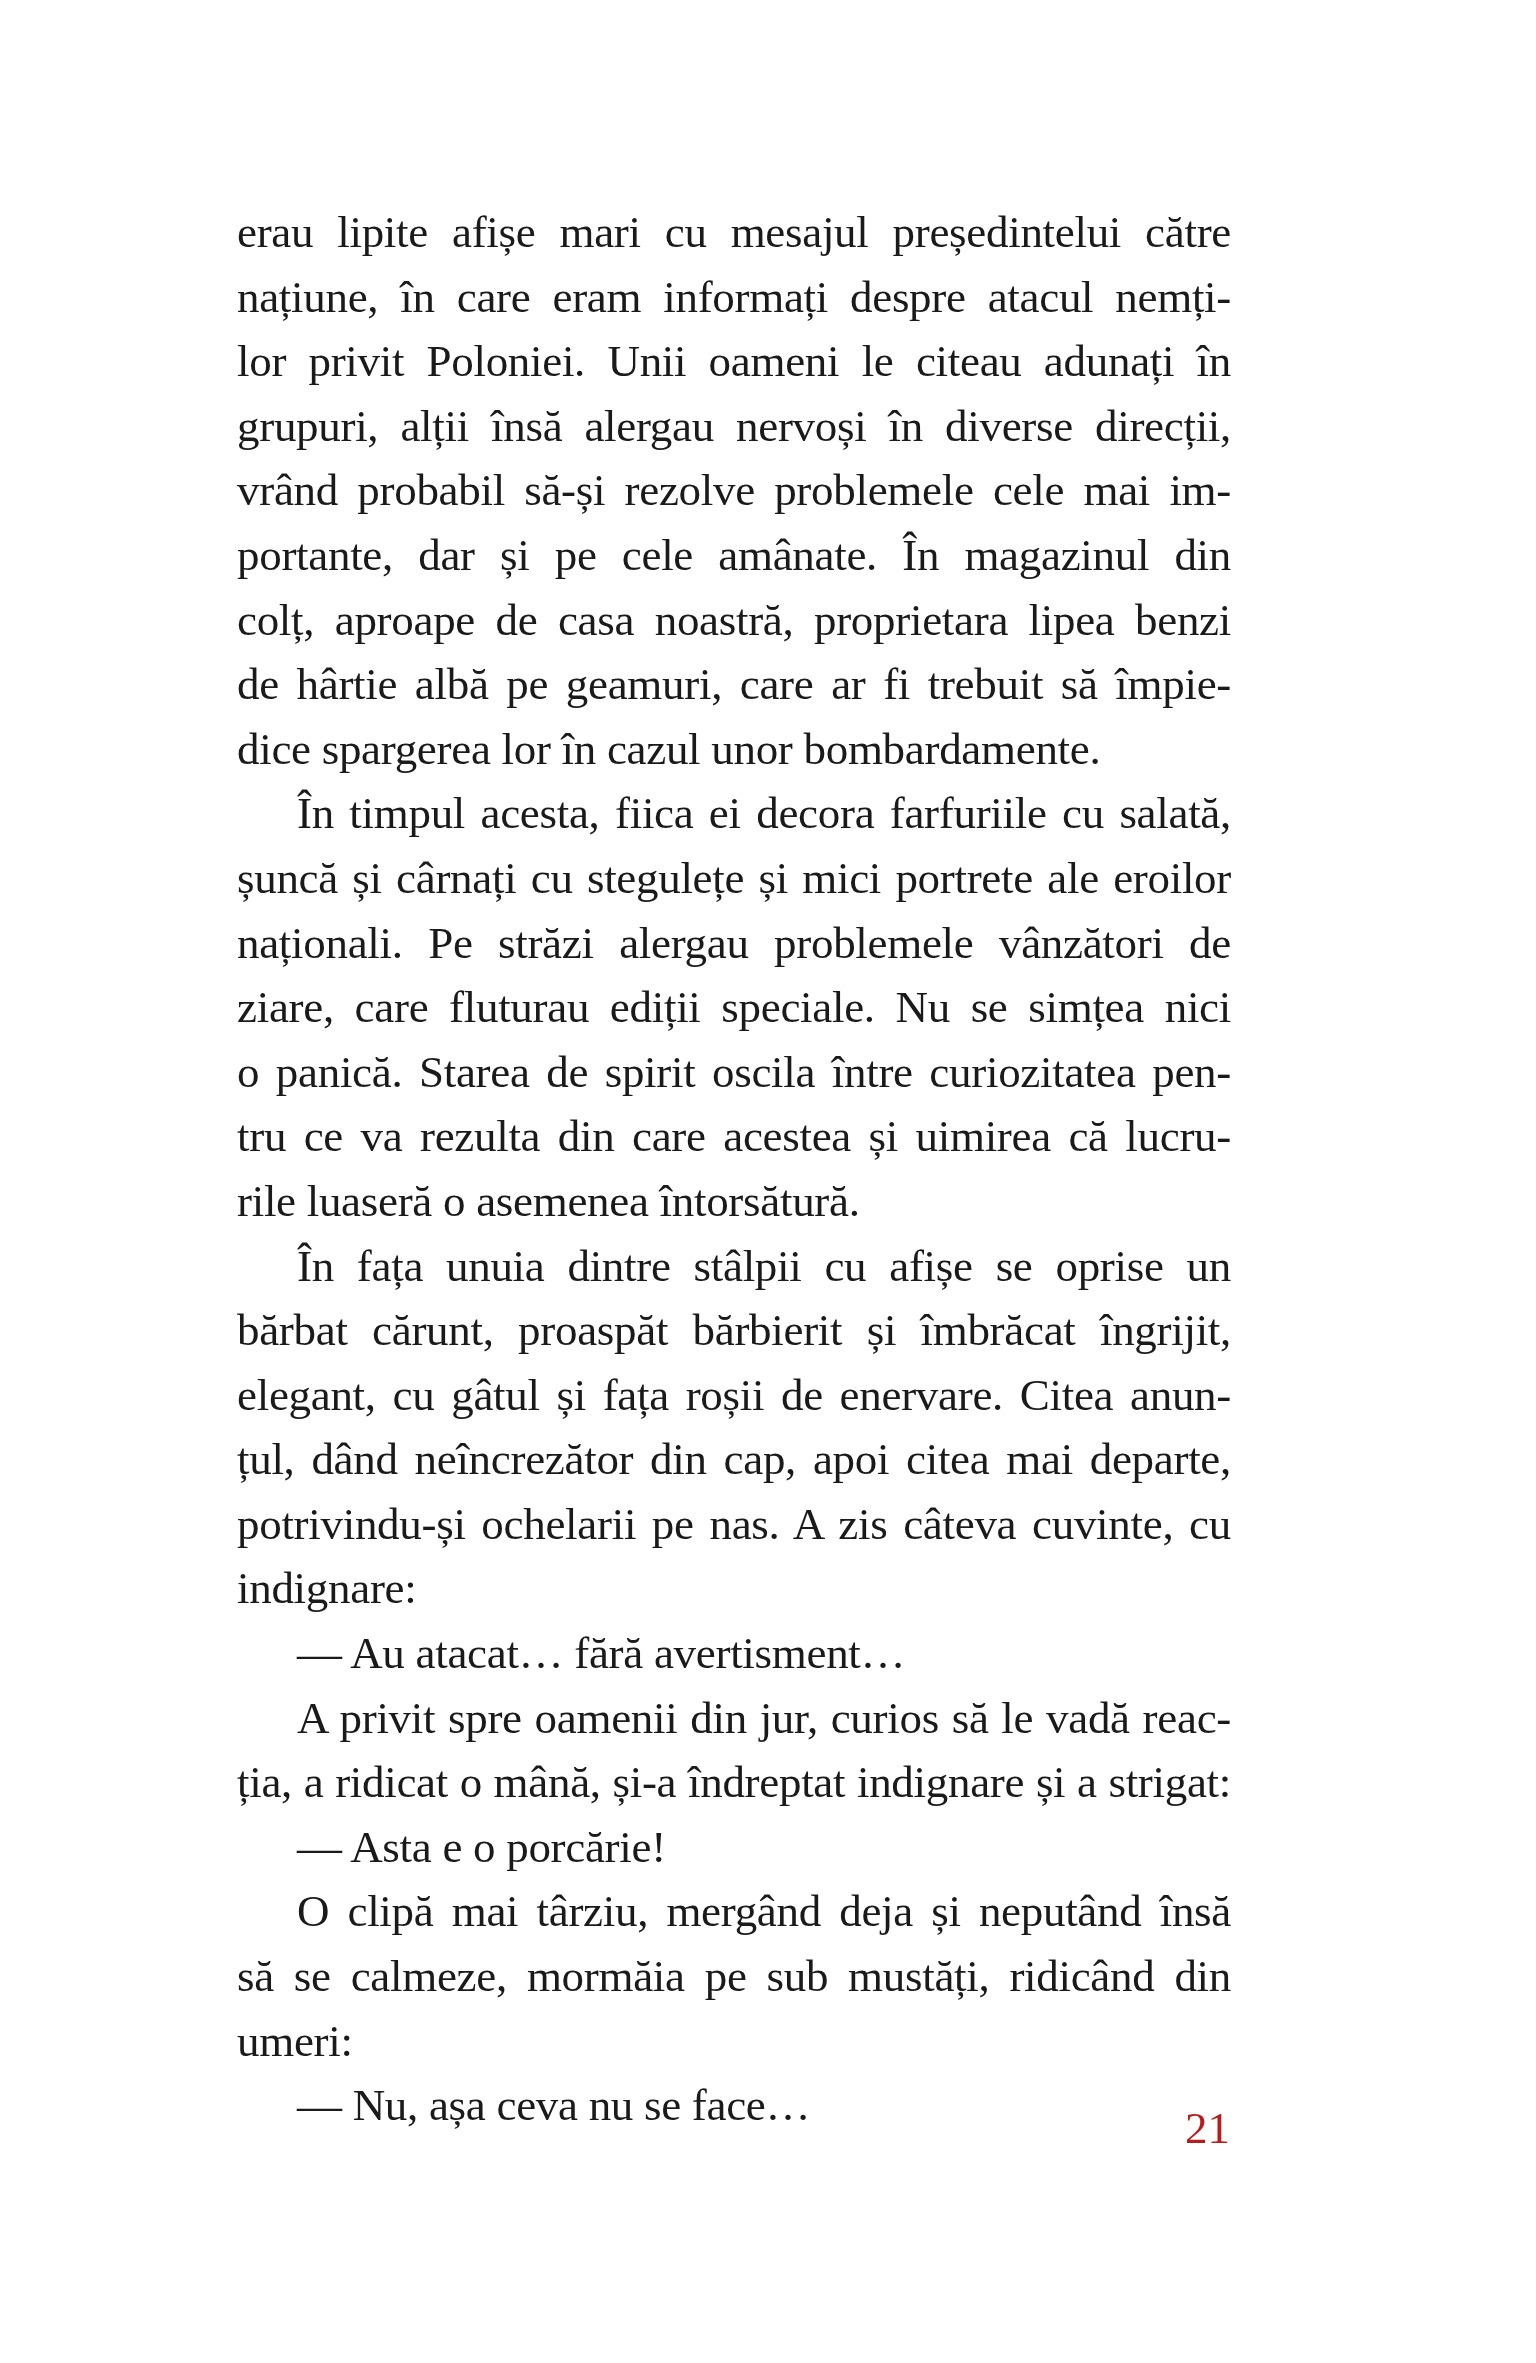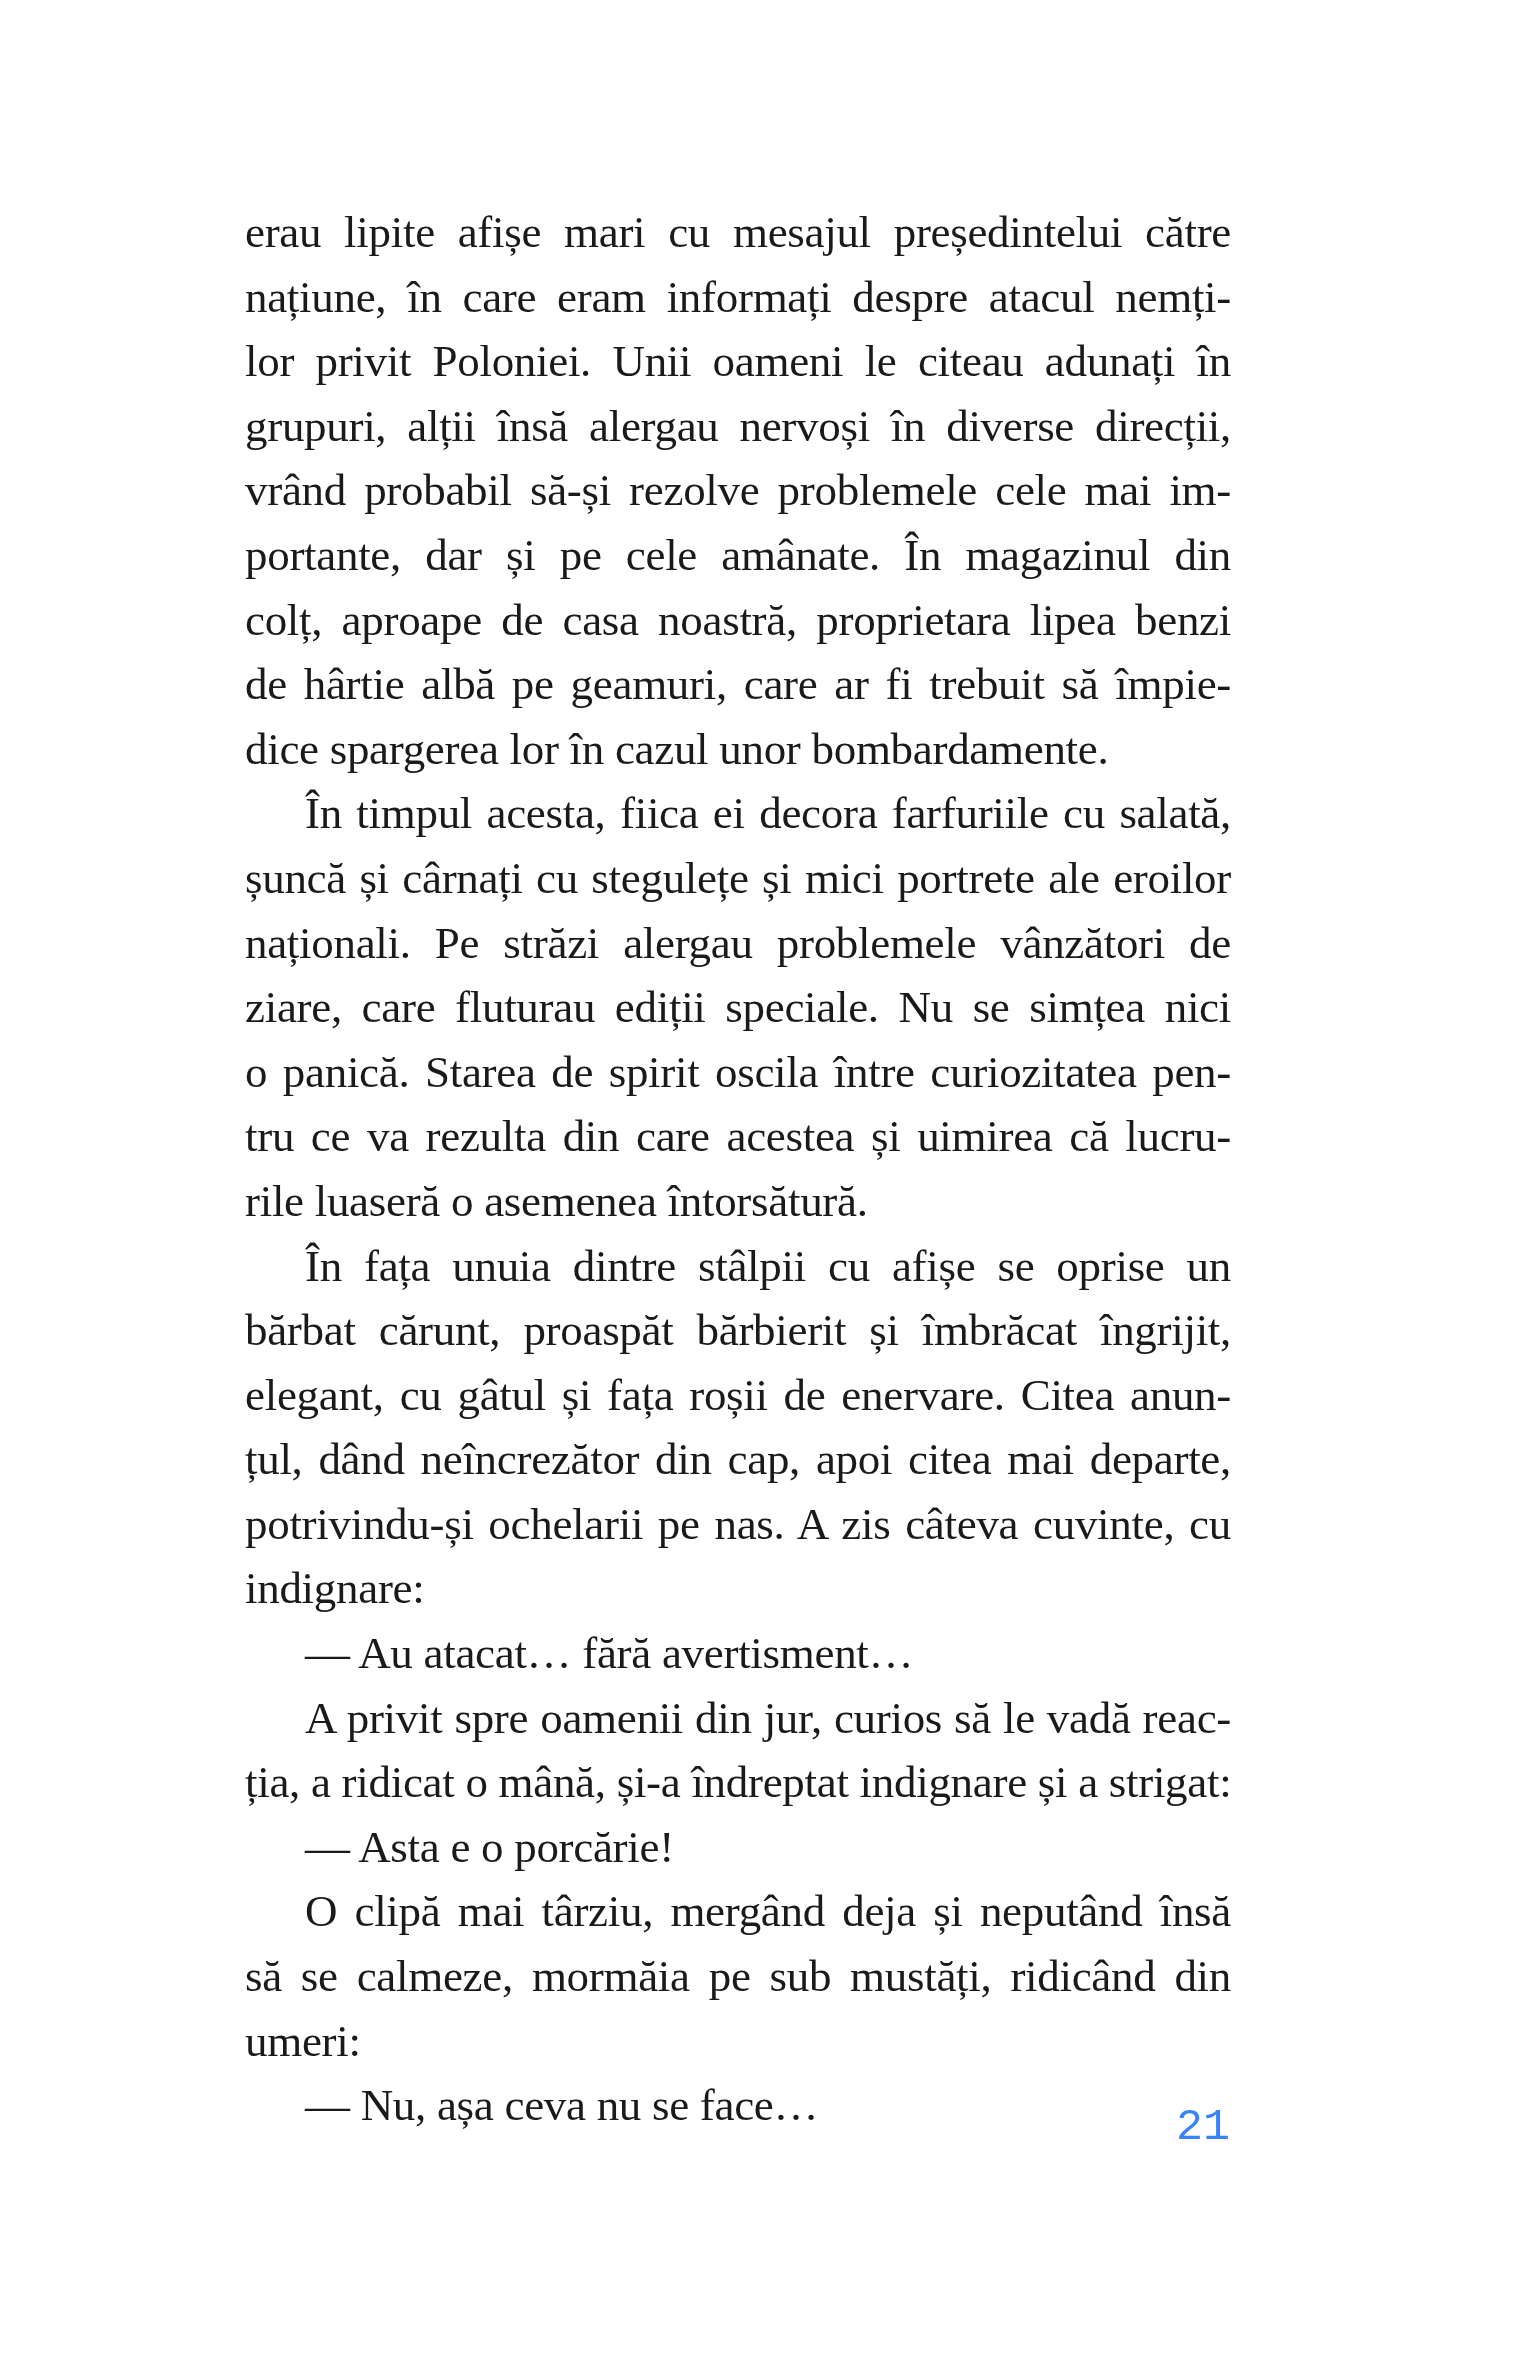--- a/index.html
+++ b/index.html
@@ -23,40 +23,39 @@
     }
     .line {
       display: block;
       height: 64.6px;
       line-height: 64.6px;
       font-size: 45px;
       white-space: nowrap;
       text-align: justify;
       text-align-last: justify;
       letter-spacing: -0.3px;
-      margin-left: 8px;
     }
     .line.last {
       text-align-last: left;
     }
     .line.indent {
       padding-left: 60px;
     }
     .line.dialogue {
       padding-left: 60px;
       text-align-last: left;
     }
     .page-number {
       position: absolute;
       right: 306px;
       top: 2096px;
       font-size: 45px;
       line-height: 64px;
-      font-family: Liberation Mono, monospace;
-      color: #3b82f6;
+      font-family: Liberation Serif, serif;
+      color: #b91c1c;
     }
   </style>
 </head>
 <body>
 
 <div class="page">
 
   <div>
     <span class="line">erau lipite afișe mari cu mesajul președintelui către</span>
     <span class="line">națiune, în care eram informați despre atacul nemți-</span>

